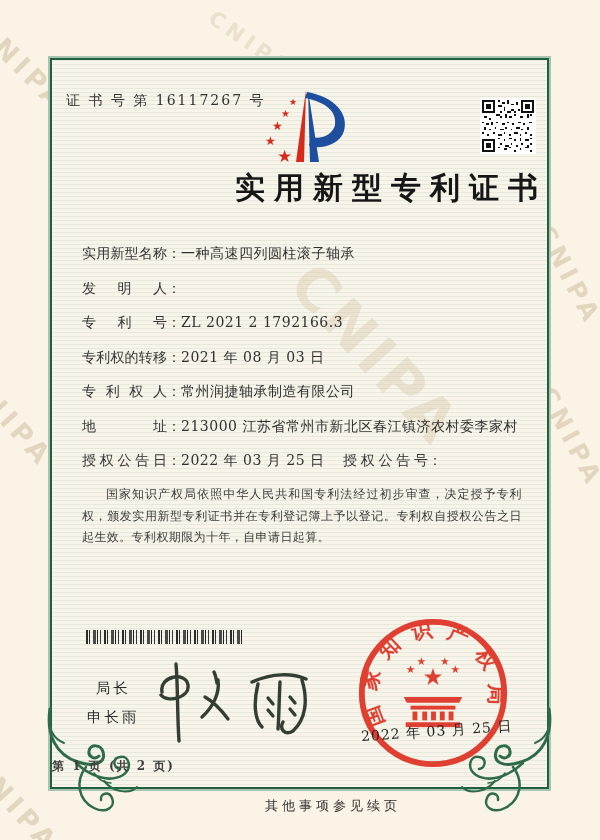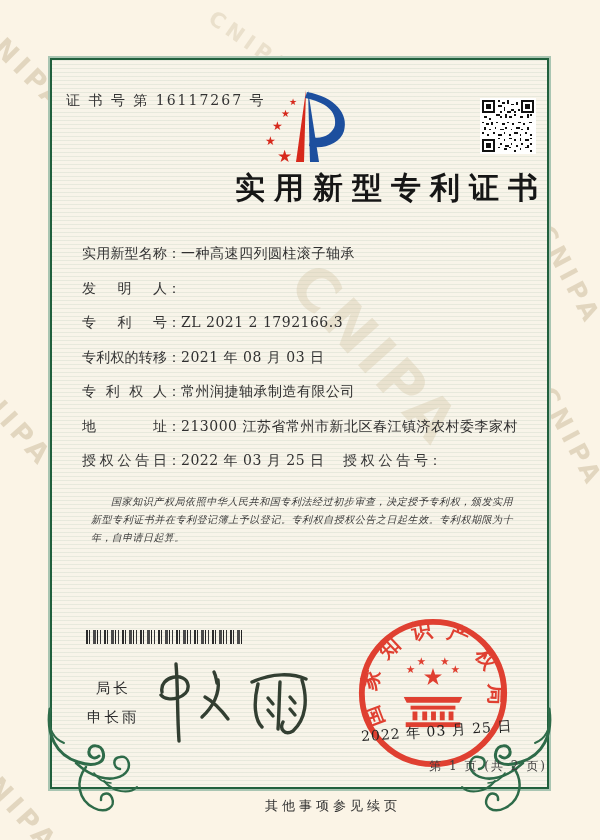--- a/index.html
+++ b/index.html
@@ -62,22 +62,22 @@
   .lbl{
     display:inline-block;width:85px;flex:0 0 85px;
     text-align:justify;text-align-last:justify;color:#353535;
   }
   .colon{flex:0 0 auto;color:#353535;}
   .val{color:#303030;letter-spacing:.5px;}
   .val.first{flex:0 0 160px;margin-right:2px;}
   
   .paras{position:absolute;left:30px;top:424px;width:440px;}
   .paras p{
-    margin:9px;font-size:10px;line-height:1.8;text-indent:2em;
-    text-align:justify;color:#3c3c3c;letter-spacing:.4px;font-style:italic;
+    margin:0;font-size:12px;line-height:1.8;text-indent:2em;
+    text-align:justify;color:#3c3c3c;letter-spacing:.4px;
   }
   
   .barcode{
     position:absolute;left:34px;top:570px;width:156px;height:14px;
     background:repeating-linear-gradient(90deg,
       #2c2c2c 0 2px, rgba(0,0,0,0) 2px 3px,
       #2c2c2c 3px 4px, rgba(0,0,0,0) 4px 7px,
       #4a4a4a 7px 10px, rgba(0,0,0,0) 10px 11px,
       #222 11px 12px, rgba(0,0,0,0) 12px 14px,
       #383838 14px 15px, rgba(0,0,0,0) 15px 18px);
@@ -86,21 +86,21 @@
   .sig-block{position:absolute;left:35px;top:614px;font-size:14.5px;line-height:2;letter-spacing:3px;color:#2e2e2e;text-align:center;}
   .sig-svg{position:absolute;left:80px;top:592px;}
   
   .seal{position:absolute;left:303px;top:555px;width:156px;height:156px;}
   .seal-date{
     position:absolute;left:6px;top:108px;width:146px;
     font-size:14px;color:#1f1f1f;letter-spacing:1px;
     transform:rotate(-4deg);white-space:nowrap;
   }
   
-  .page-info{position:absolute;left:0;top:698px;width:100%;text-align:right;font-size:12px;color:#3d3d3d;letter-spacing:2px;}
+  .page-info{position:absolute;left:0;top:698px;width:100%;text-align:left;font-size:12px;color:#3d3d3d;letter-spacing:2px;font-weight:bold;}
   .footer-note{
     position:absolute;left:0;top:797px;width:100%;
     text-align:center;font-size:13px;letter-spacing:4px;color:#2f2f2f;padding-left:33px;
   }
 </style>
 </head>
 <body>
 
 <span class="wm" style="left:-8px;top:14px;font-size:27px;transform:rotate(45deg);">CNIPA</span>
 <span class="wm" style="left:218px;top:6px;font-size:21px;transform:rotate(35deg);color:rgba(210,196,166,.4);">CNIPA</span>

